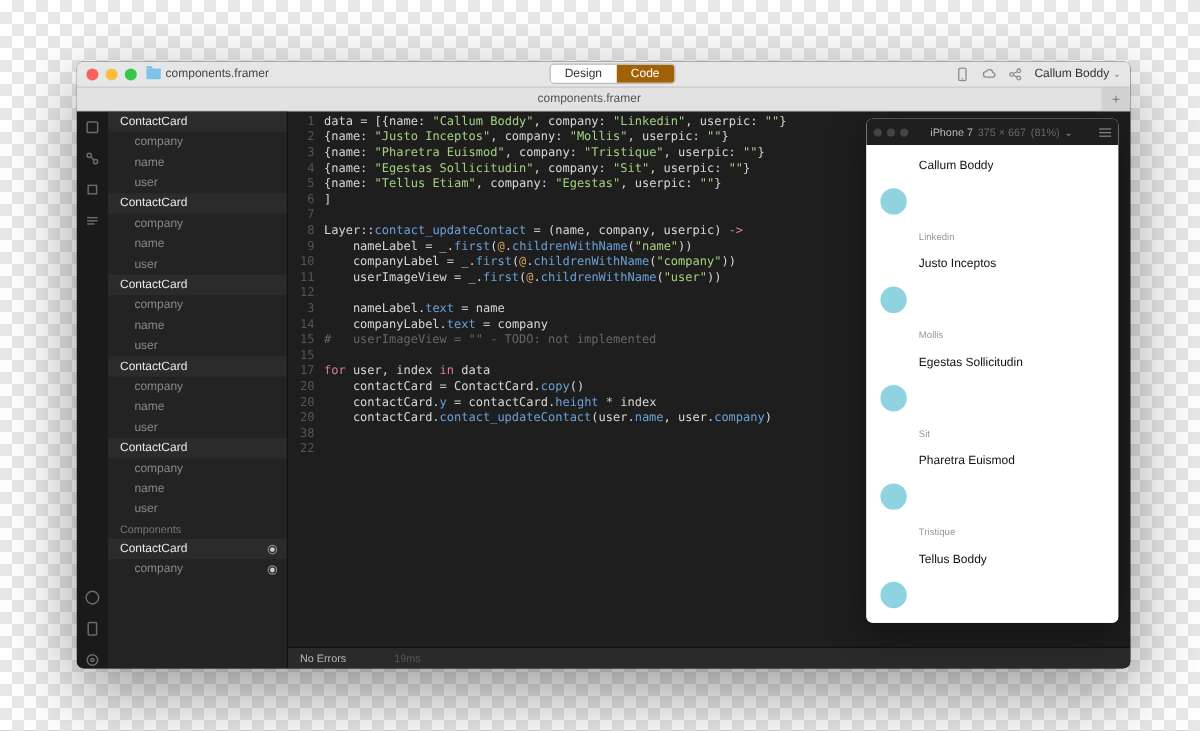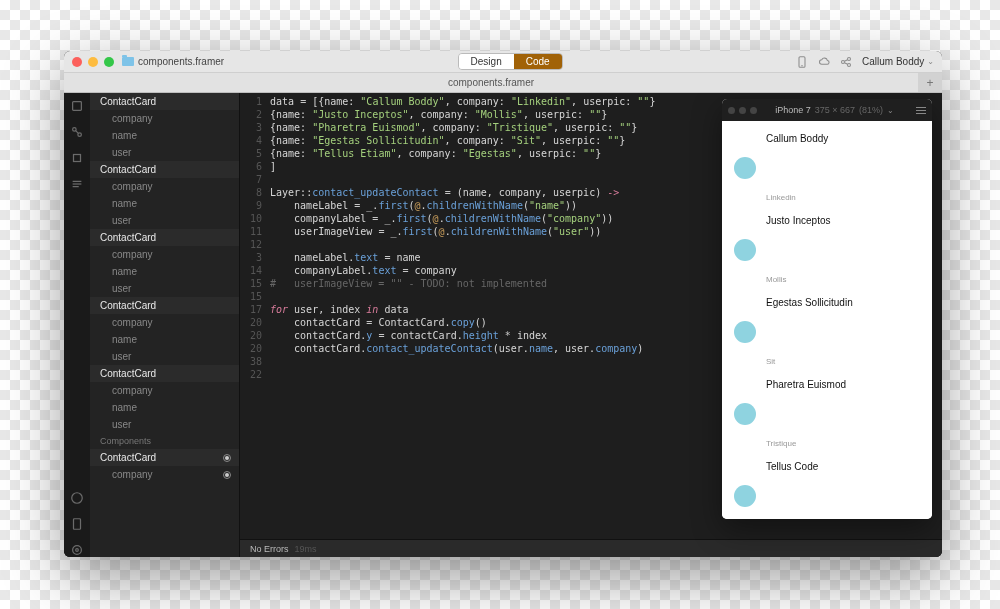--- a/index.html
+++ b/index.html
@@ -103,35 +103,35 @@
   .codewrap { flex:1; display:flex; flex-direction:column; position:relative; }
   .code {
     flex:1; display:flex; font-family: "SF Mono", Menlo, Consolas, monospace;
     font-size: 10px; line-height: 13px; color:#d6d6d6; overflow:hidden;
     padding-top:2px;
   }
   .gutter { width:30px; text-align:right; color:#555; padding-right:8px; user-select:none;}
   .gutter div { height:13px; }
   .lines { flex:1; white-space:pre; overflow-x:auto; }
   .lines div { height:13px; }
-  .tok-kw { color:#d87c9b;font-style:italic; }
+  .tok-kw { color:#d87c9b; }
   .tok-str { color:#a4d07d; }
   .tok-fn { color:#6aa0d8; }
   .tok-prop { color:#6aa0d8; }
   .tok-op { color:#c8c8c8; }
   .tok-comment { color:#666; }
   .tok-var { color:#d6d6d6; }
   .tok-self { color:#c89d5b; }
   .tok-arrow { color:#d87c9b; }
   .statusbar {
     height:18px; background:#2a2a2a; color:#bbb; font-size:9px;
     display:flex; align-items:center; padding:0 10px; gap:6px;
     border-top:1px solid #111;
   }
-  .statusbar .dim { color:#555; }
+  .statusbar .dim { color:#555;margin-left:34px; }
 
   
   .preview {
     position:absolute; right:10px; top:6px;
     width: 210px; height: 420px;
     background:#fff; border-radius:5px;
     box-shadow: 0 10px 30px rgba(0,0,0,0.4);
     display:flex; flex-direction:column; overflow:hidden;
   }
   .preview-header {
@@ -348,21 +348,21 @@
             <div class="contact-row">
       <div class="avatar"></div>
       <div class="contact-text">
         <div class="contact-name">Pharetra Euismod</div>
         <div class="contact-company">Tristique</div>
       </div>
             </div>
             <div class="contact-row">
       <div class="avatar"></div>
       <div class="contact-text">
-        <div class="contact-name">Tellus Code</div>
+        <div class="contact-name">Tellus Boddy</div>
         <div class="contact-company">Tellus</div>
       </div>
             </div>
           </div>
       </div>
     </div>
 
   </div>
 </div>
 

